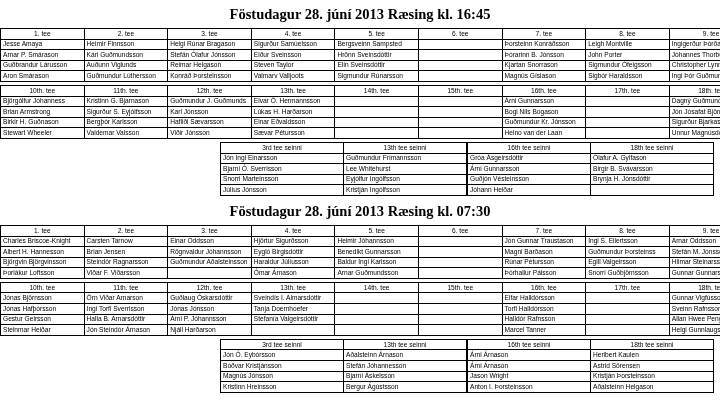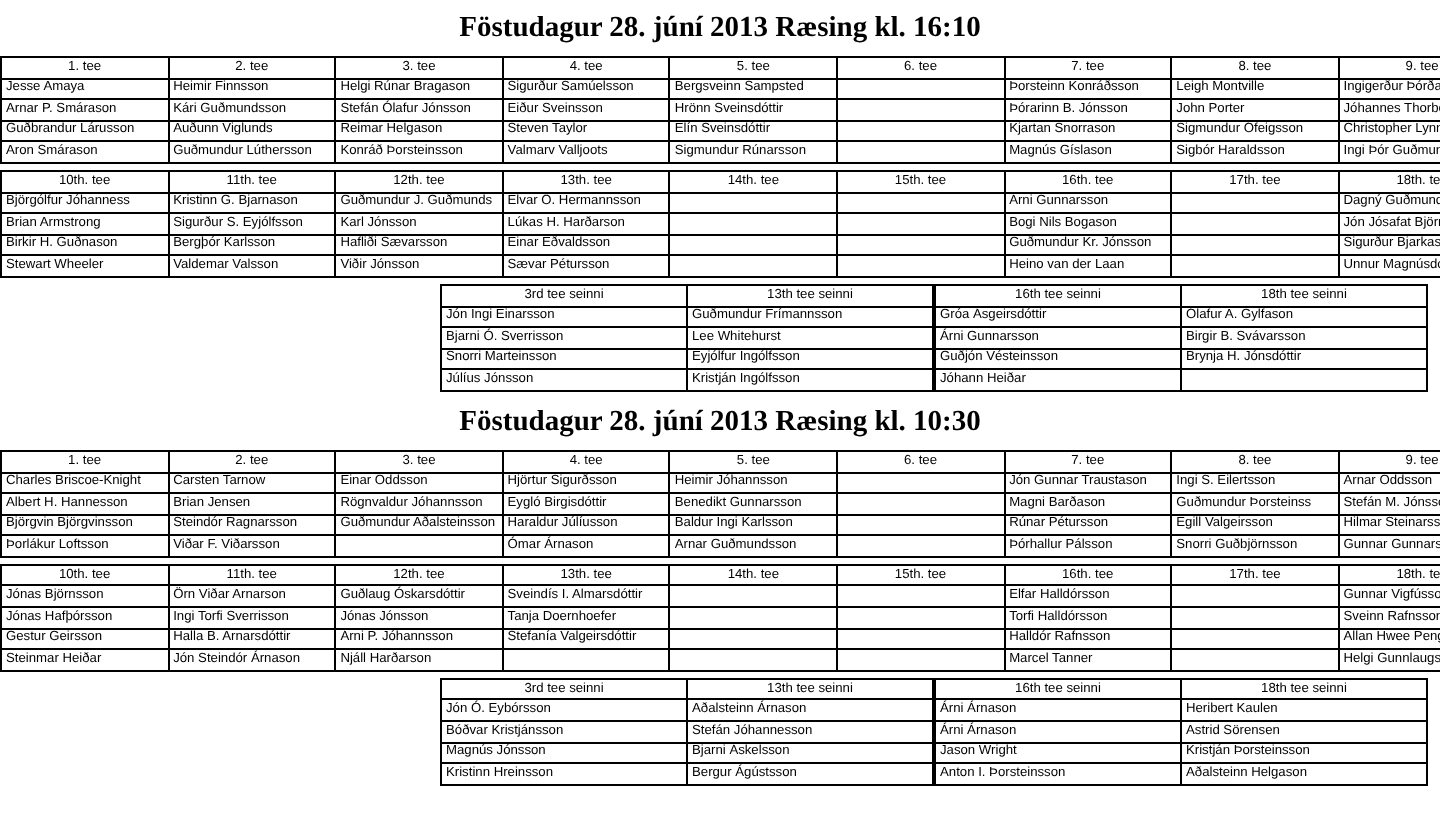--- a/index.html
+++ b/index.html
@@ -37,21 +37,21 @@
   .grid td{width:78.6px;}
   .spacer{height:3px;}
   .three-col{display:flex;width:708px;margin:0 auto;}
   .threecell{width:236px;}
 </style>
 </head>
 <body>
 
 <div class="page">
 
-  <div class="title" id="title1">Föstudagur 28. júní 2013 Ræsing kl. 16:10</div>
+  <div class="title" id="title1">Föstudagur 28. júní 2013 Ræsing kl. 16:45</div>
 
   <table class="grid">
     <tbody>
         <tr>
       <td class="hdr">1. tee</td>
       <td class="hdr">2. tee</td>
       <td class="hdr">3. tee</td>
       <td class="hdr">4. tee</td>
       <td class="hdr">5. tee</td>
       <td class="hdr">6. tee</td>
@@ -215,21 +215,21 @@
         <td>Brynja H. Jónsdóttir</td>
       </tr>
       <tr>
         <td>Jóhann Heiðar</td>
         <td></td>
       </tr>
     </tbody>
       </table>
   </div>
 
-  <div class="title" id="title2">Föstudagur 28. júní 2013 Ræsing kl. 10:30</div>
+  <div class="title" id="title2">Föstudagur 28. júní 2013 Ræsing kl. 07:30</div>
 
   <table class="grid">
     <tbody>
         <tr>
       <td class="hdr">1. tee</td>
       <td class="hdr">2. tee</td>
       <td class="hdr">3. tee</td>
       <td class="hdr">4. tee</td>
       <td class="hdr">5. tee</td>
       <td class="hdr">6. tee</td>

